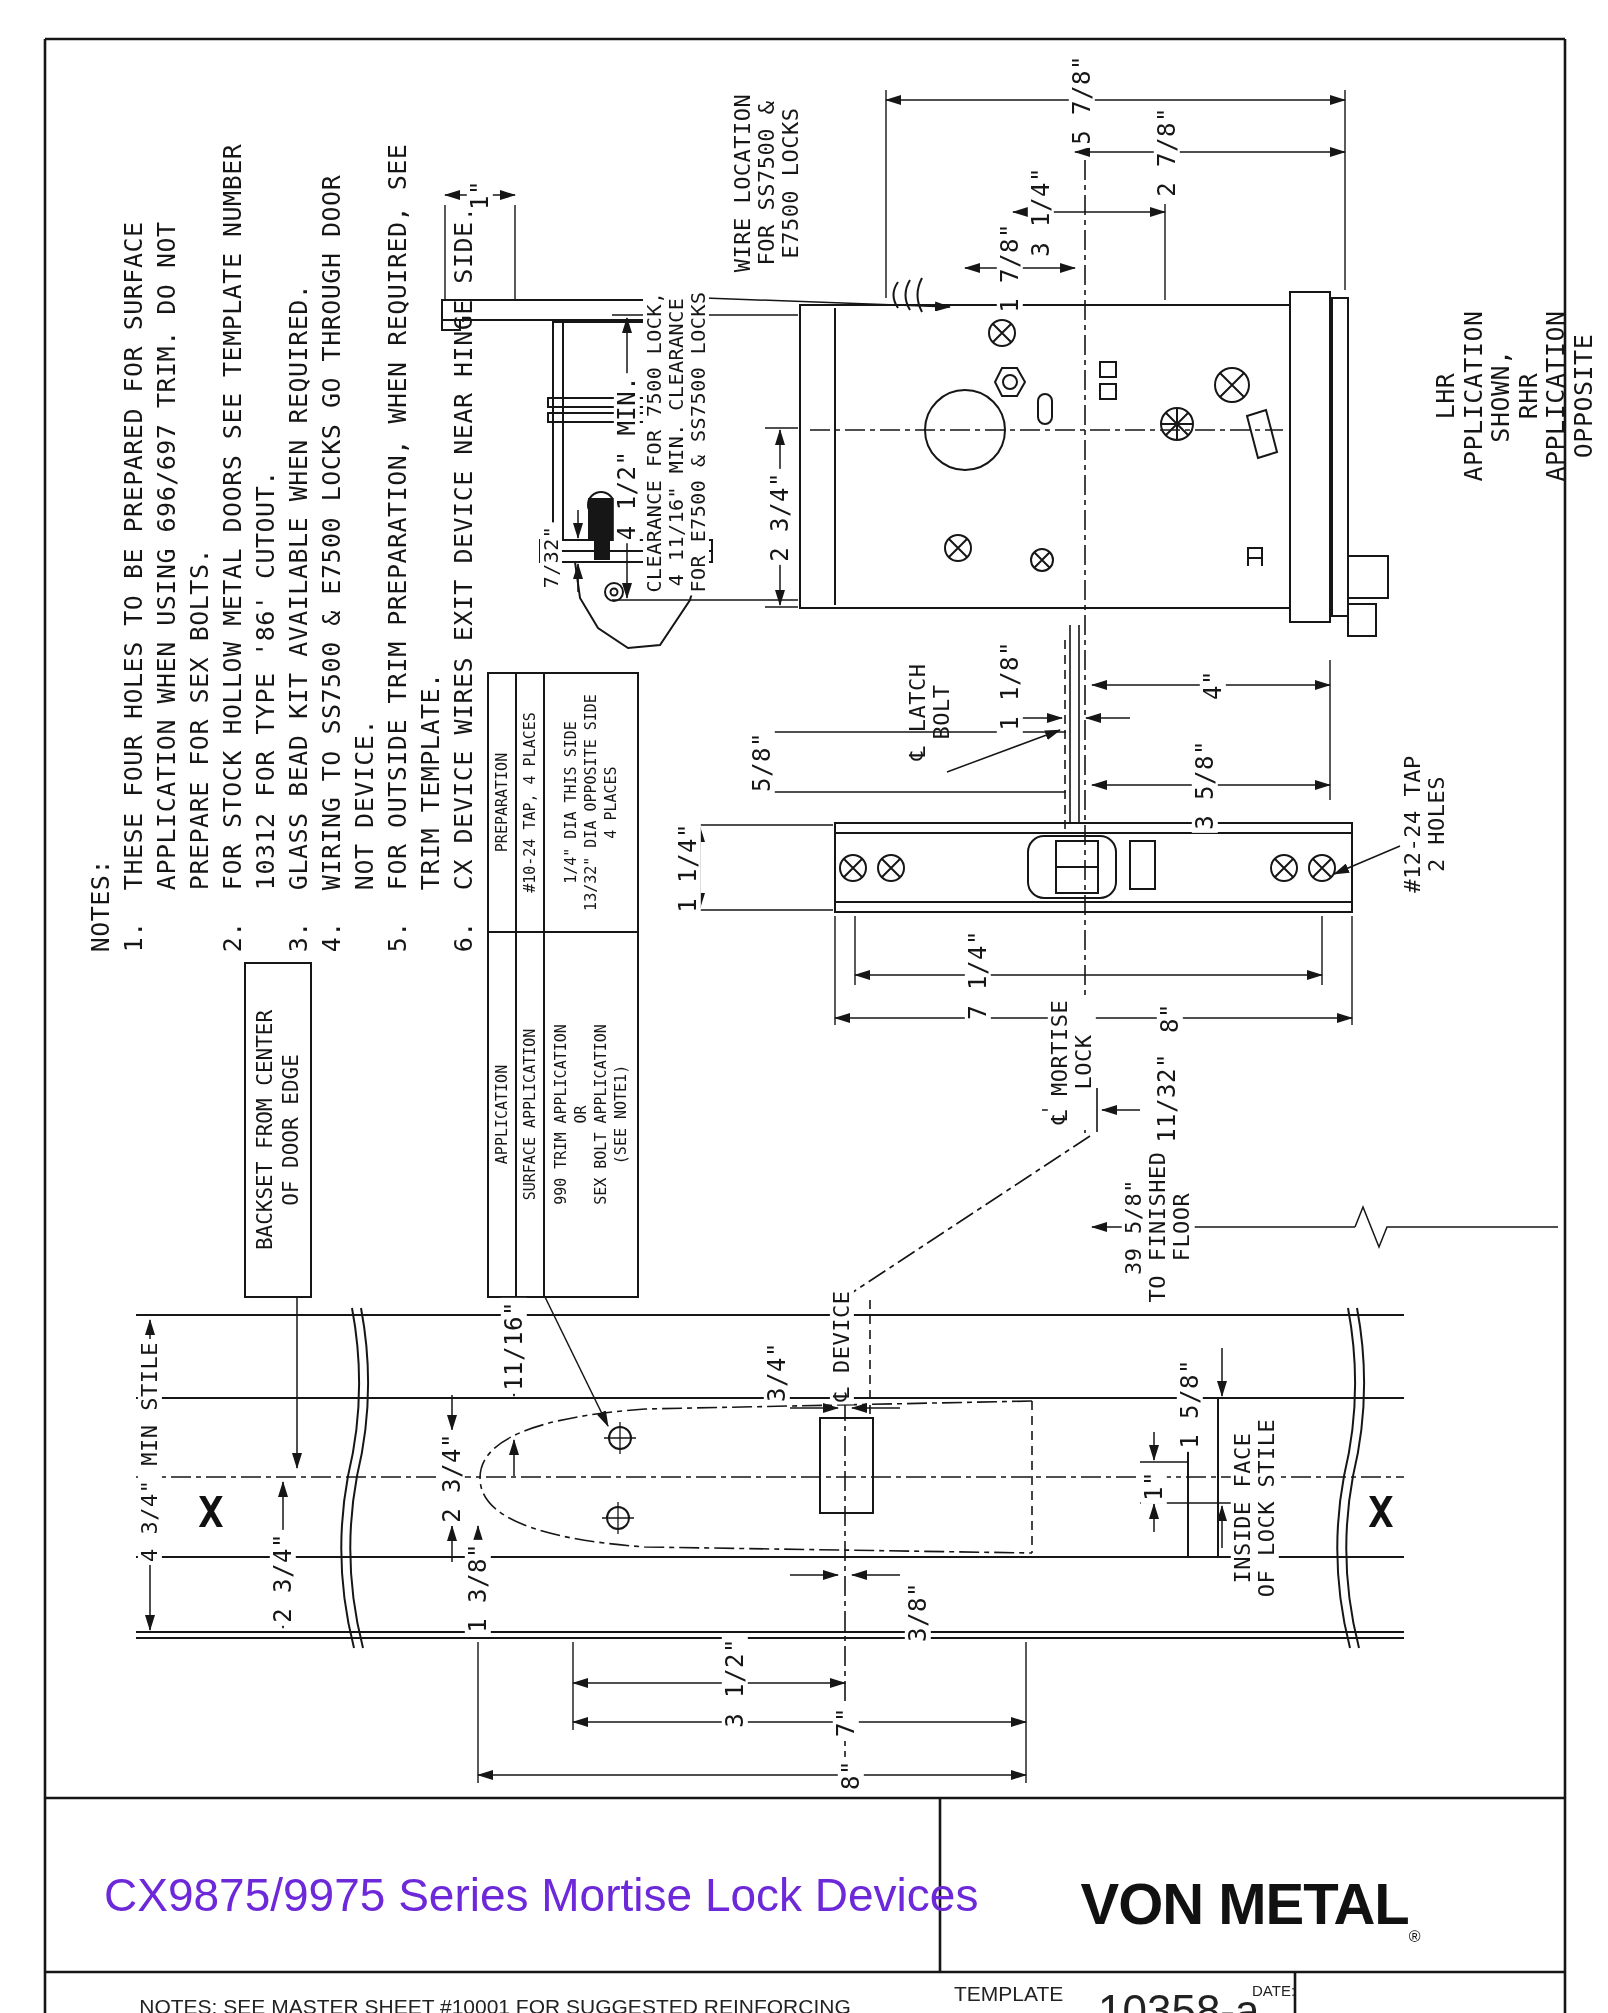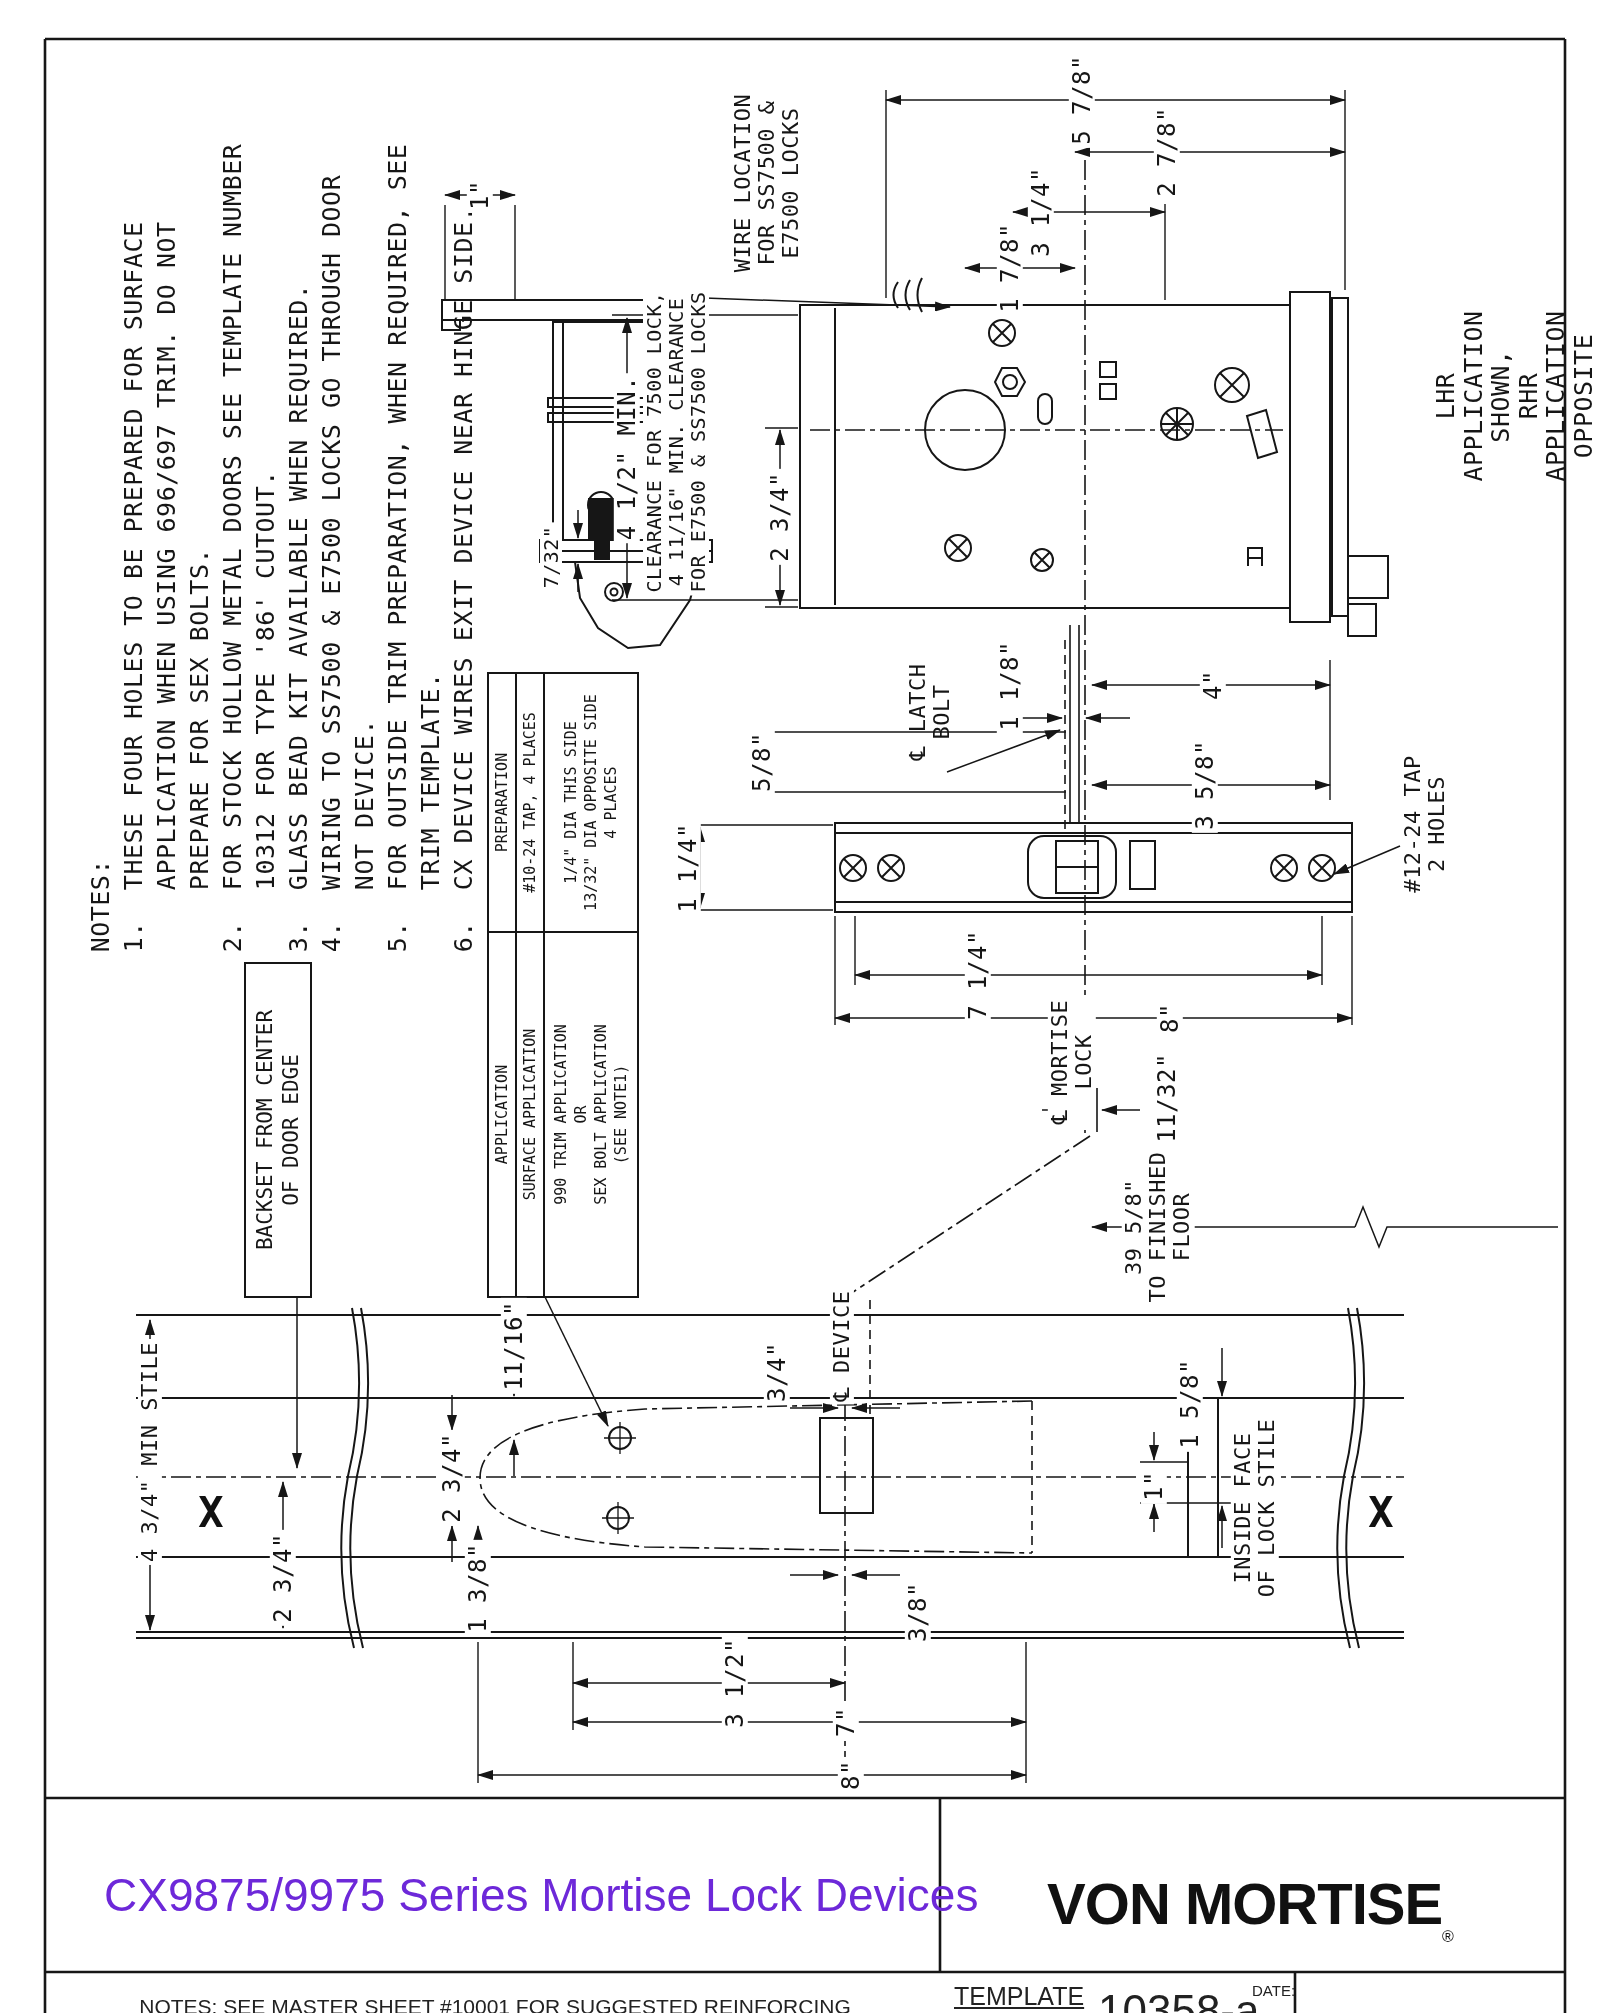--- a/index.html
+++ b/index.html
@@ -251,17 +251,17 @@
 <div class="rl bg" style="left:918px;top:1612px;">3/8"</div>
 <div class="rl bg" style="left:735px;top:1683px;">3 1/2"</div>
 <div class="rl bg" style="left:846px;top:1722px;">7"</div>
 <div class="rl bg" style="left:851px;top:1775px;">8"</div>
 <div class="rl bg md" style="left:150px;top:1452px;">4 3/4" MIN STILE</div>
 
 <div class="xmark" style="left:211px;top:1512px;">X</div>
 <div class="xmark" style="left:1381px;top:1512px;">X</div>
 
 <div class="tb-title">CX9875/9975 Series Mortise Lock Devices</div>
-<div class="tb-brand"><span>VON MORTISE</span><span class="reg">®</span></div>
-<div class="tb-small" style="left:954px;top:1982px;font-size:25px;text-decoration:underline;">TEMPLATE</div>
+<div class="tb-brand"><span>VON METAL</span><span class="reg">®</span></div>
+<div class="tb-small" style="left:954px;top:1982px;font-size:21px;">TEMPLATE</div>
 <div class="tb-small" style="left:1098px;top:1986px;font-size:44px;">10358-a</div>
 <div class="tb-small" style="left:1252px;top:1982px;font-size:15px;">DATE:</div>
 <div class="tb-small" style="left:495px;top:1995px;font-size:21px;transform:translateX(-50%);white-space:nowrap;">NOTES: SEE MASTER SHEET #10001 FOR SUGGESTED REINFORCING</div>
 
 </body></html>

